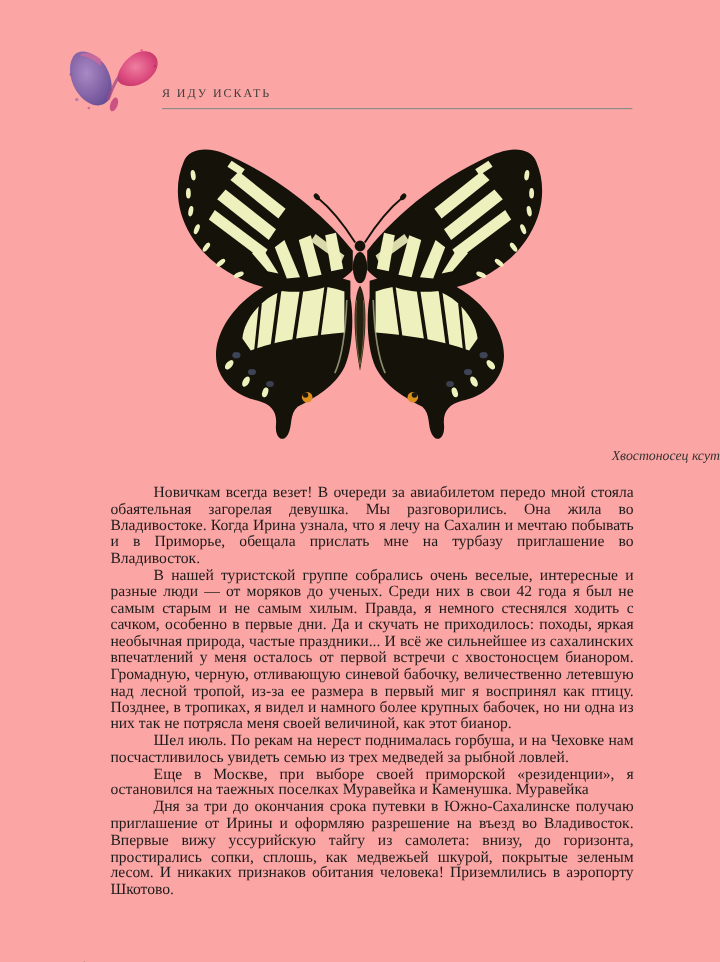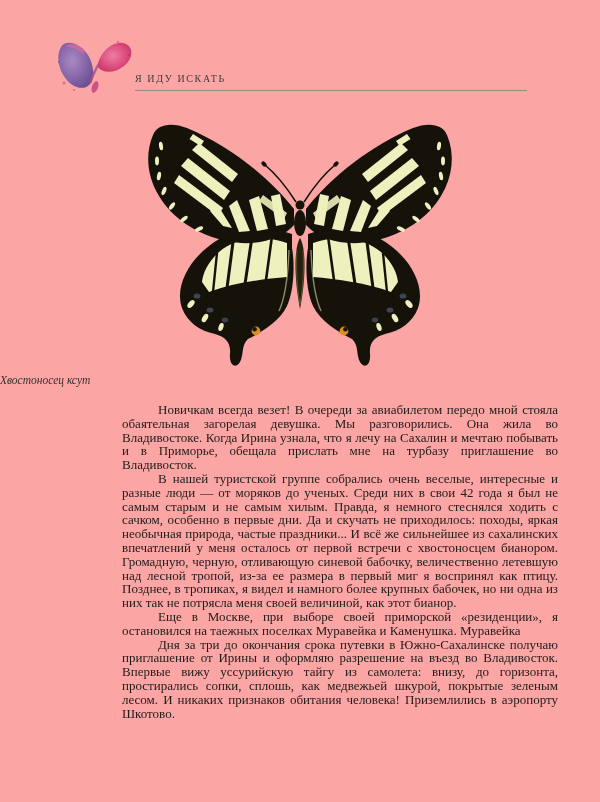--- a/index.html
+++ b/index.html
@@ -21,29 +21,28 @@
   }
   .header-rule{
     position:absolute;left:135px;top:90px;width:392px;height:0;
     border-top:1px solid #8f8d8a;
   }
 
   
   .butterfly-figure{position:absolute;left:135px;top:111px;width:330px;height:260px;}
   .figure-caption{
     position:absolute;left:0;top:374px;width:600px;
-    text-align:left;font-style:italic;font-size:11.5px;color:#35332f;
+    text-align:right;font-style:italic;font-size:11.5px;color:#35332f;
   }
 
   
   .text-block{
     position:absolute;left:92px;top:403px;width:436px;
     font-size:13px;line-height:13.8px;color:#1d1c1a;
     text-align:justify;
-    margin-left:30px;
   }
   .text-block p{margin:0;text-indent:36px;}
 
   
   .page-number{
     position:absolute;left:62px;top:756px;
     font-size:11.5px;color:#2b2a28;margin-top:44px;
   }
 </style>
 </head>
@@ -147,19 +146,20 @@
       <path d="M165,126 C170,134 172,160 165,197 C158,160 160,134 165,126 Z" fill="#262010"></path>
       <path d="M162,138 C161,160 162,176 165,192" stroke="#8a834a" stroke-width="0.8" fill="none" opacity="0.65"></path>
       <path d="M168,138 C169,160 168,176 165,192" stroke="#8a834a" stroke-width="0.8" fill="none" opacity="0.65"></path>
     </svg>
     <figcaption class="figure-caption">Хвостоносец ксут</figcaption>
   </figure>
 
   <div class="text-block">
     <p>Новичкам всегда везет! В очереди за авиабилетом передо мной стояла обаятельная загорелая девушка. Мы разговорились. Она жила во Владивостоке. Когда Ирина узнала, что я лечу на Сахалин и мечтаю побывать и в Приморье, обещала прислать мне на турбазу приглашение во Владивосток.</p>
     <p>В нашей туристской группе собрались очень веселые, интересные и разные люди — от моряков до ученых. Среди них в свои 42 года я был не самым старым и не самым хилым. Правда, я немного стеснялся ходить с сачком, особенно в первые дни. Да и скучать не приходилось: походы, яркая необычная природа, частые праздники... И всё же сильнейшее из сахалинских впечатлений у меня осталось от первой встречи с хвостоносцем бианором. Громадную, черную, отливающую синевой бабочку, величественно летевшую над лесной тропой, из-за ее размера в первый миг я воспринял как птицу. Позднее, в тропиках, я видел и намного более крупных бабочек, но ни одна из них так не потрясла меня своей величиной, как этот бианор.</p>
+    <p>Шел июль. По рекам на нерест поднималась горбуша, и на Чеховке нам посчастливилось увидеть семью из трех медведей за рыбной ловлей.</p>
     <p>Еще в Москве, при выборе своей приморской «резиденции», я остановился на таежных поселках Муравейка и Каменушка. Муравейка</p>
     <p>Дня за три до окончания срока путевки в Южно-Сахалинске получаю приглашение от Ирины и оформляю разрешение на въезд во Владивосток. Впервые вижу уссурийскую тайгу из самолета: внизу, до горизонта, простирались сопки, сплошь, как медвежьей шкурой, покрытые зеленым лесом. И никаких признаков обитания человека! Приземлились в аэропорту Шкотово.</p>
   </div>
 
   <div class="page-number">12</div>
 
 </div>
 
 </body></html>

